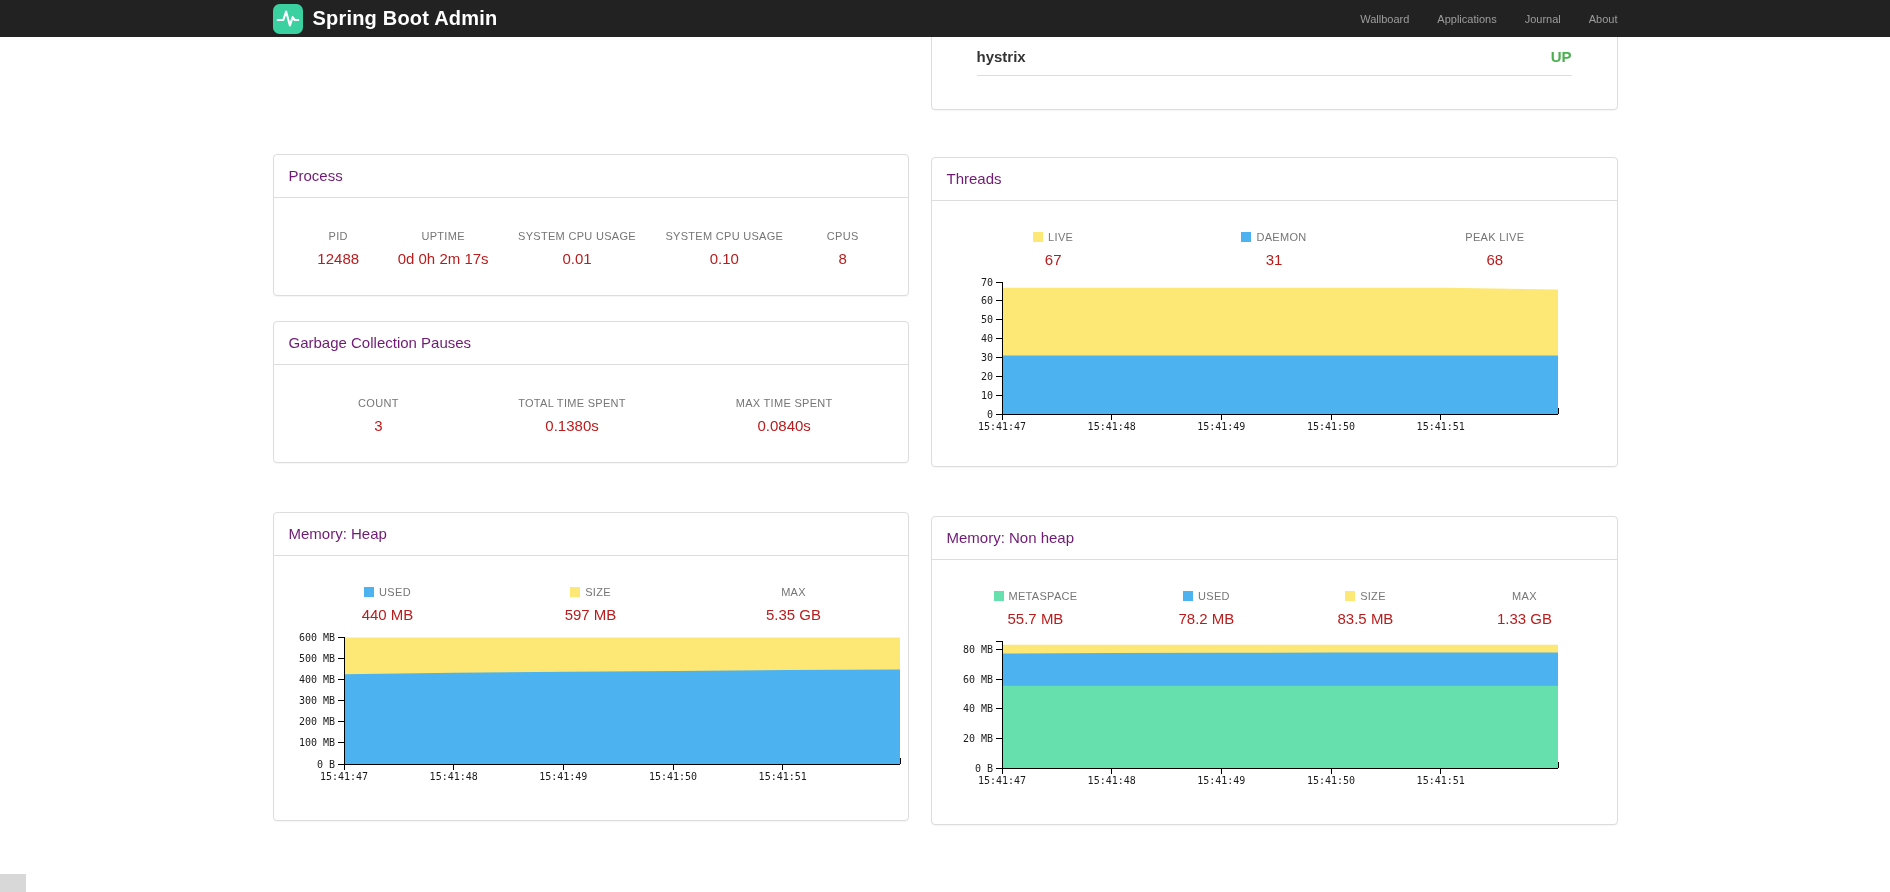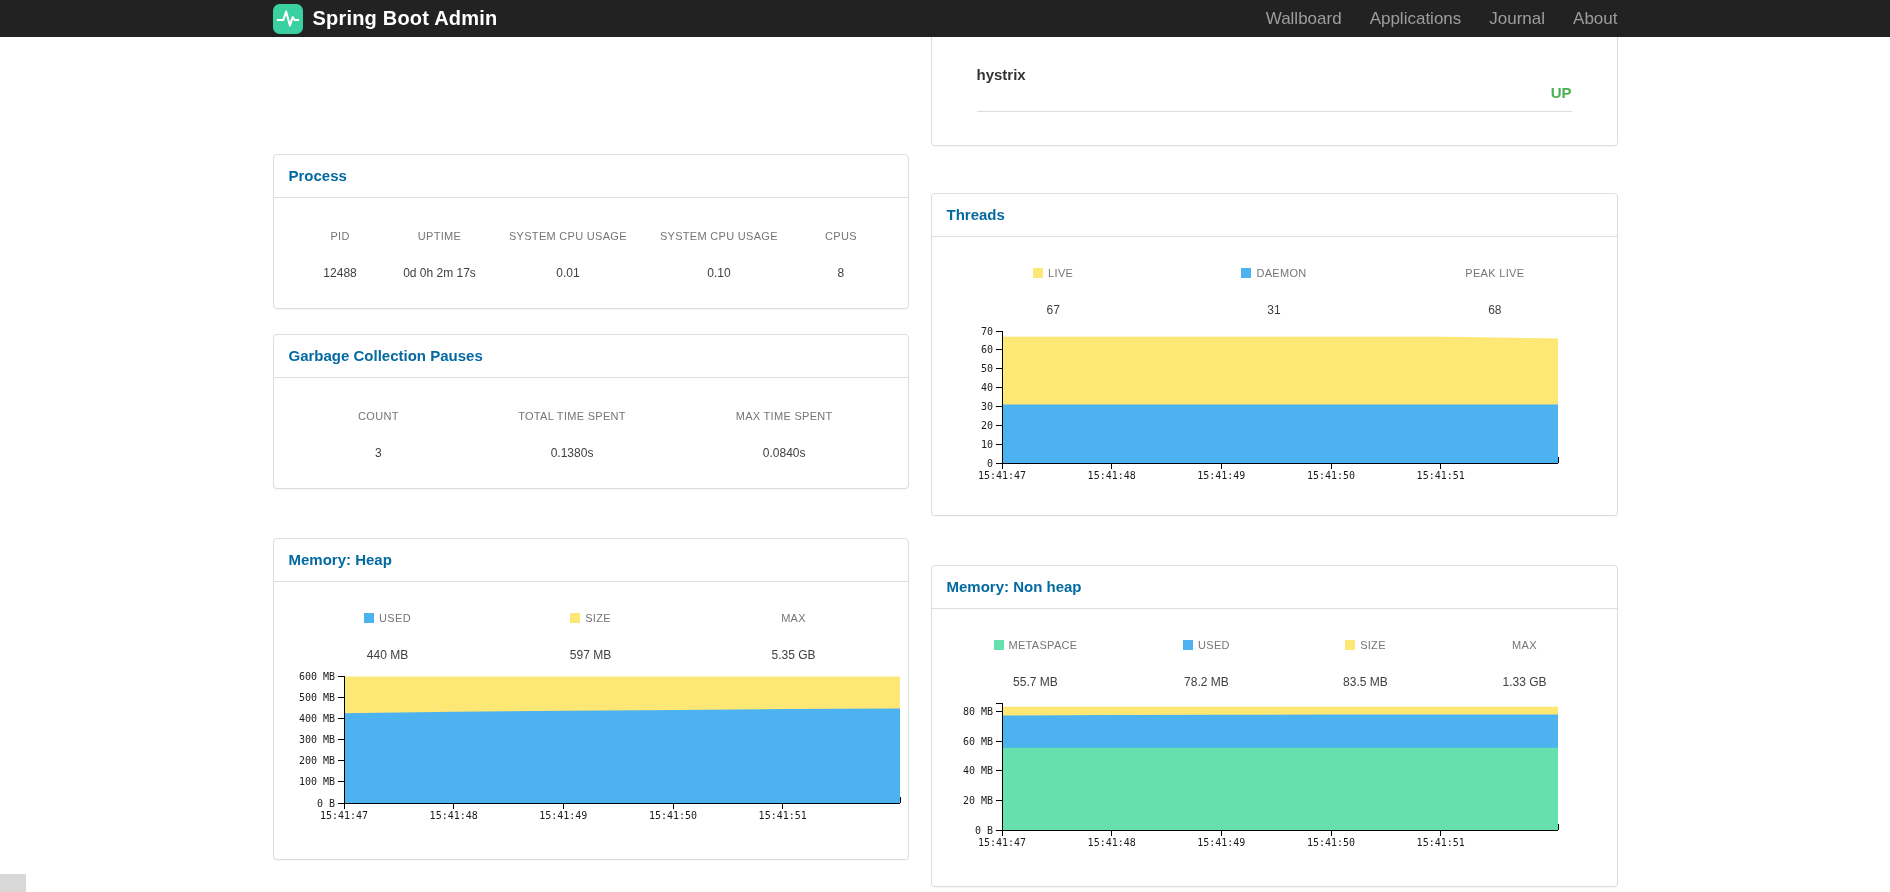--- a/index.html
+++ b/index.html
@@ -18,21 +18,21 @@
     background: #222222; z-index: 100;
   }
   .nav-inner {
     width: 1345px; margin: 0 auto; height: 100%;
     display: flex; align-items: center; justify-content: space-between;
   }
   .brand { display: flex; align-items: center; gap: 10px; text-decoration: none; cursor: pointer; }
   .brand-icon svg { display: block; }
   .brand-text { color: #ffffff; font-size: 20px; font-weight: bold; letter-spacing: .2px; }
   .nav-links { display: flex; align-items: center; }
-  .nav-links a { color: #9d9d9d; font-size: 17px; padding: 0 14px; text-decoration: none; cursor: pointer; }
+  .nav-links a { color: #9d9d9d; font-size: 11px; padding: 0 14px; text-decoration: none; cursor: pointer; }
   .nav-links a:last-child { padding-right: 0; }
 
   
   .container {
     width: 1345px; margin: 0 auto;
     display: flex; gap: 22px; align-items: flex-start;
   }
   .col { display: flex; flex-direction: column; }
   .col-left { width: 661px; }
   .col-right { width: 779px; border-radius: 9px; }
@@ -40,30 +40,30 @@
   .mt-47 { margin-top: 47px; }
   .mt-25 { margin-top: 25px; }
   .mt-49 { margin-top: 49px; }
 
   
   .panel {
     background: #fff; border: 1px solid #ddd; border-radius: 4px;
     box-shadow: 0 1px 1px rgba(0,0,0,.04);
   }
   .panel-heading { padding: 12px 15px; border-bottom: 1px solid #ddd; }
-  .panel-title { font-size: 15px; font-weight: bold; color: #0369a1; }
+  .panel-title { font-size: 15px; font-weight: normal; color: #701a75; }
 
   .metrics { display: flex; justify-content: space-around; padding: 32px 20px 28px; text-align: center; }
   .metrics.legend { padding: 30px 20px 0; gap: 15px; }
   .metric { min-width: 60px; }
   .metric-label {
     font-size: 11px; color: #757575; letter-spacing: .3px;
     display: flex; align-items: center; justify-content: center; gap: 5px; white-space: nowrap;
   }
-  .metric-value { font-size: 12px; color: #404040; margin-top: 24px; }
+  .metric-value { font-size: 15px; color: #b91c1c; margin-top: 8px; }
   .swatch { width: 10px; height: 10px; display: inline-block; flex: 0 0 auto; }
 
   .chart-wrap-threads { padding: 6px 0 32px 24px; }
   .chart-wrap-mem { padding: 6px 0 36px 24px; }
   svg.chart { display: block; }
   svg.chart text { font-family: "DejaVu Sans Mono", monospace; font-size: 10px; fill: #1a1a1a; }
 
   
   .app-panel { margin-top: -12px; border-top-left-radius: 0; border-top-right-radius: 0; }
   .app-body { padding: 0 45px 33px; }
@@ -212,21 +212,21 @@
       </div>
     </div>
   </div>
 
   <div class="col col-right">
 
     <div class="panel app-panel">
       <div class="app-body">
         <div class="app-row">
           <span class="app-name">hystrix</span>
-          <span class="app-status" style="color: rgb(76, 175, 80); margin-top: 36px;">UP</span>
+          <span class="app-status" style="color: rgb(76, 175, 80);">UP</span>
         </div>
       </div>
     </div>
 
     <div class="panel mt-47">
       <div class="panel-heading">
         <span class="panel-title">Threads</span>
       </div>
       <div class="metrics legend">
         <div class="metric">

